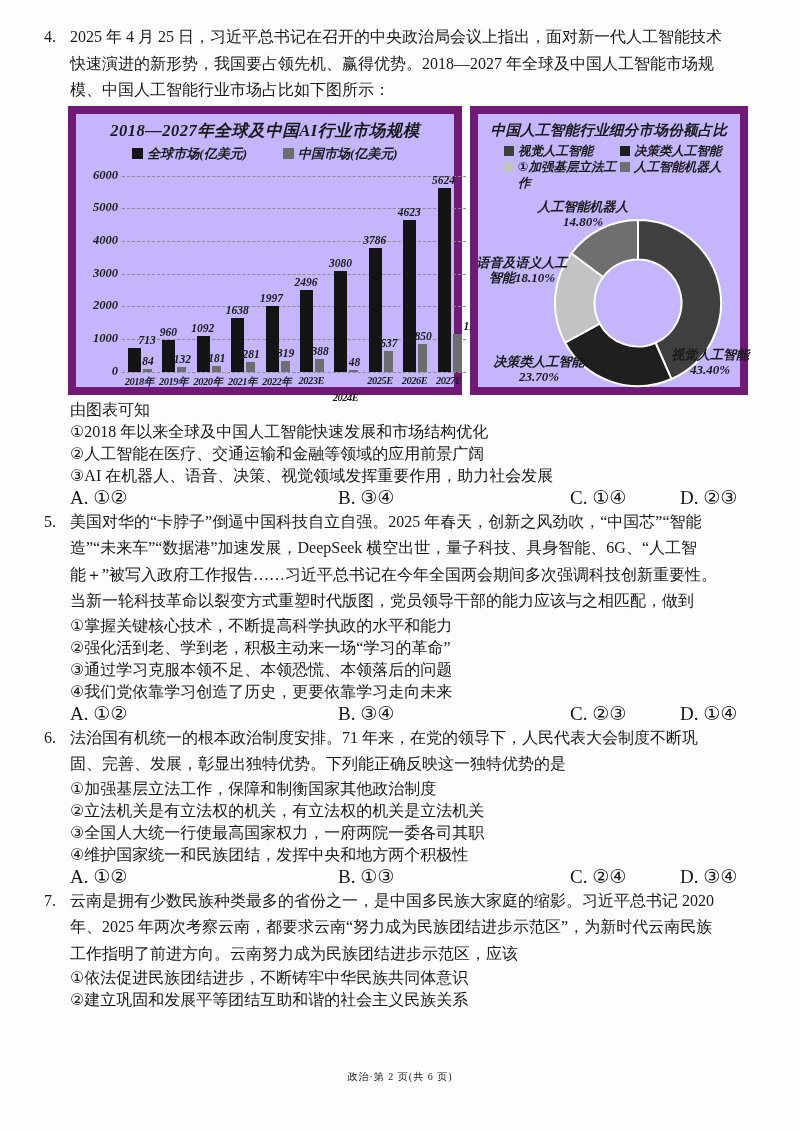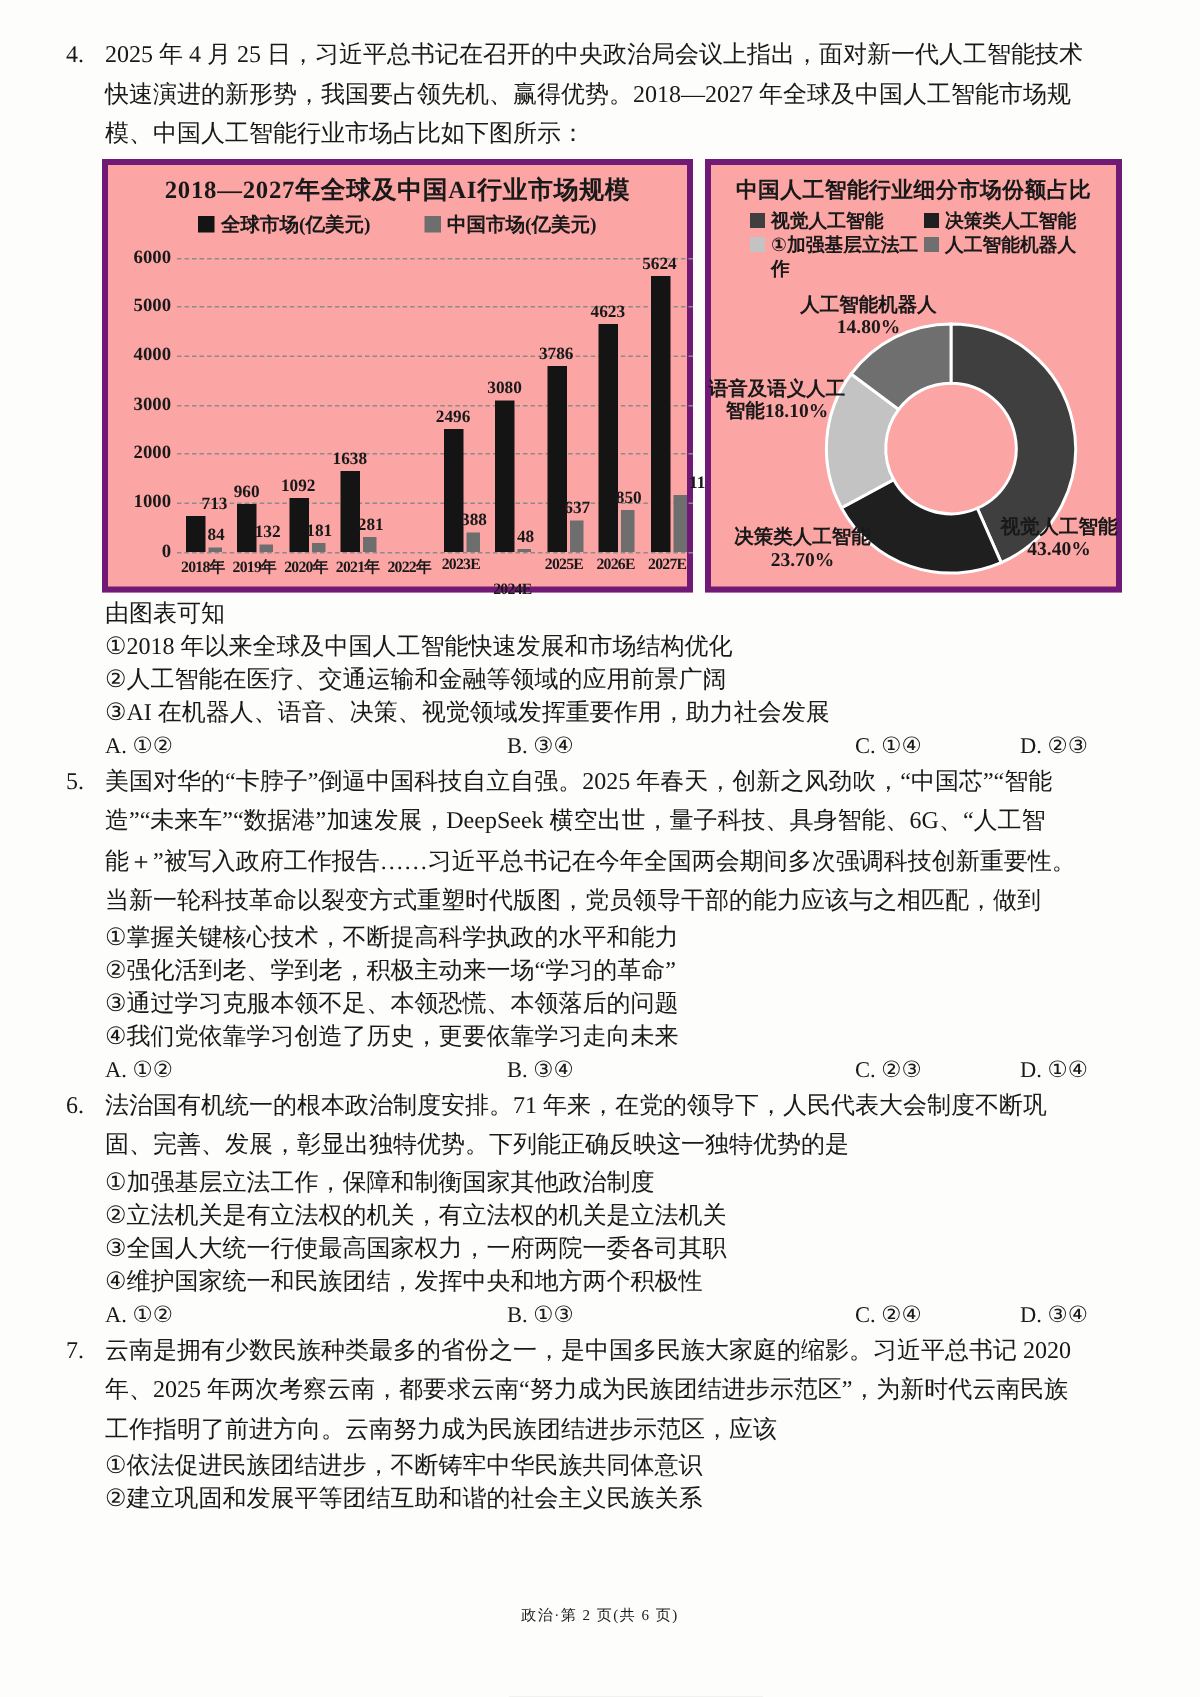--- a/index.html
+++ b/index.html
@@ -7,26 +7,26 @@
     position:relative;width:800px;height:1131px;margin:0 auto;
     background:#fdfdfc;color:#191919;
     font-family:"Liberation Serif","DejaVu Serif","DejaVu Sans",serif;
     overflow:hidden;
   }
   .content{padding-top:24px;}
   .question{position:relative;padding-left:70px;padding-right:30px;}
   .qnum{position:absolute;left:44px;top:0;font-size:16px;line-height:26.5px;}
   .stem .line{font-size:16px;line-height:26.5px;white-space:nowrap;}
   .item{font-size:16px;line-height:22px;white-space:nowrap;}
-  .options{display:grid;grid-template-columns:268px 232px 110px auto;font-size:15px;line-height:22px;}
+  .options{display:grid;grid-template-columns:268px 232px 110px auto;font-size:19px;line-height:22px;}
   .options span{white-space:nowrap;}
 
   
   .charts{display:flex;gap:8px;margin:2px 0 4px -2px;height:289px;}
-  .chart-box{position:relative;border:4px solid #701a75;background:#fca5a5;box-sizing:border-box;}
+  .chart-box{position:relative;border:8px solid #701a75;background:#c4b5fd;box-sizing:border-box;font-style:italic;}
   .bar-box{width:394px;}
   .pie-box{width:278px;}
 
   .bc-title{margin-top:6px;text-align:center;font-weight:bold;font-size:16.5px;letter-spacing:.5px;}
   .bc-legend{display:flex;justify-content:center;gap:36px;margin-top:3px;font-size:13px;font-weight:bold;}
   .leg-item{display:flex;align-items:center;gap:4px;}
   .sw{display:inline-block;width:11px;height:11px;background:#111;}
 
   .bc-plot{position:absolute;left:46px;top:62px;width:344px;height:196px;}
   .bc-grid{position:absolute;left:0;right:0;border-top:1.2px dashed #8b8b8b;height:0;}
@@ -114,20 +114,26 @@
                 <div class="bc-val" style="left: 11px; width: 30px; bottom: 6.91267px;">181</div>
               </div>
               <div class="bc-xlab" style="left: 68.8px; width: 34.4px;">2020年</div>
               <div class="bc-group" style="left: 103.2px; width: 34.4px;">
                 <div class="bc-bar" style="left: 6px; width: 13px; height: 53.508px; background: rgb(20, 20, 20);"></div>
                 <div class="bc-val" style="left: -4px; width: 32px; bottom: 54.508px;">1638</div>
                 <div class="bc-bar" style="left: 21px; width: 9px; height: 9.17933px; background: rgb(110, 110, 110);"></div>
                 <div class="bc-val" style="left: 11px; width: 30px; bottom: 10.1793px;">281</div>
               </div>
               <div class="bc-xlab" style="left: 103.2px; width: 34.4px;">2021年</div>
+              <div class="bc-group" style="left: 137.6px; width: 34.4px;">
+                <div class="bc-bar" style="left: 6px; width: 13px; height: 65.2353px; background: rgb(20, 20, 20);"></div>
+                <div class="bc-val" style="left: -4px; width: 32px; bottom: 66.2353px;">1997</div>
+                <div class="bc-bar" style="left: 21px; width: 9px; height: 10.4207px; background: rgb(110, 110, 110);"></div>
+                <div class="bc-val" style="left: 11px; width: 30px; bottom: 11.4207px;">319</div>
+              </div>
               <div class="bc-xlab" style="left: 137.6px; width: 34.4px;">2022年</div>
               <div class="bc-group" style="left: 172px; width: 34.4px;">
                 <div class="bc-bar" style="left: 6px; width: 13px; height: 81.536px; background: rgb(20, 20, 20);"></div>
                 <div class="bc-val" style="left: -4px; width: 32px; bottom: 82.536px;">2496</div>
                 <div class="bc-bar" style="left: 21px; width: 9px; height: 12.6747px; background: rgb(110, 110, 110);"></div>
                 <div class="bc-val" style="left: 11px; width: 30px; bottom: 13.6747px;">388</div>
               </div>
               <div class="bc-xlab" style="left: 172px; width: 34.4px;">2023E</div>
               <div class="bc-group" style="left: 206.4px; width: 34.4px;">
                 <div class="bc-bar" style="left: 6px; width: 13px; height: 100.613px; background: rgb(20, 20, 20);"></div>

